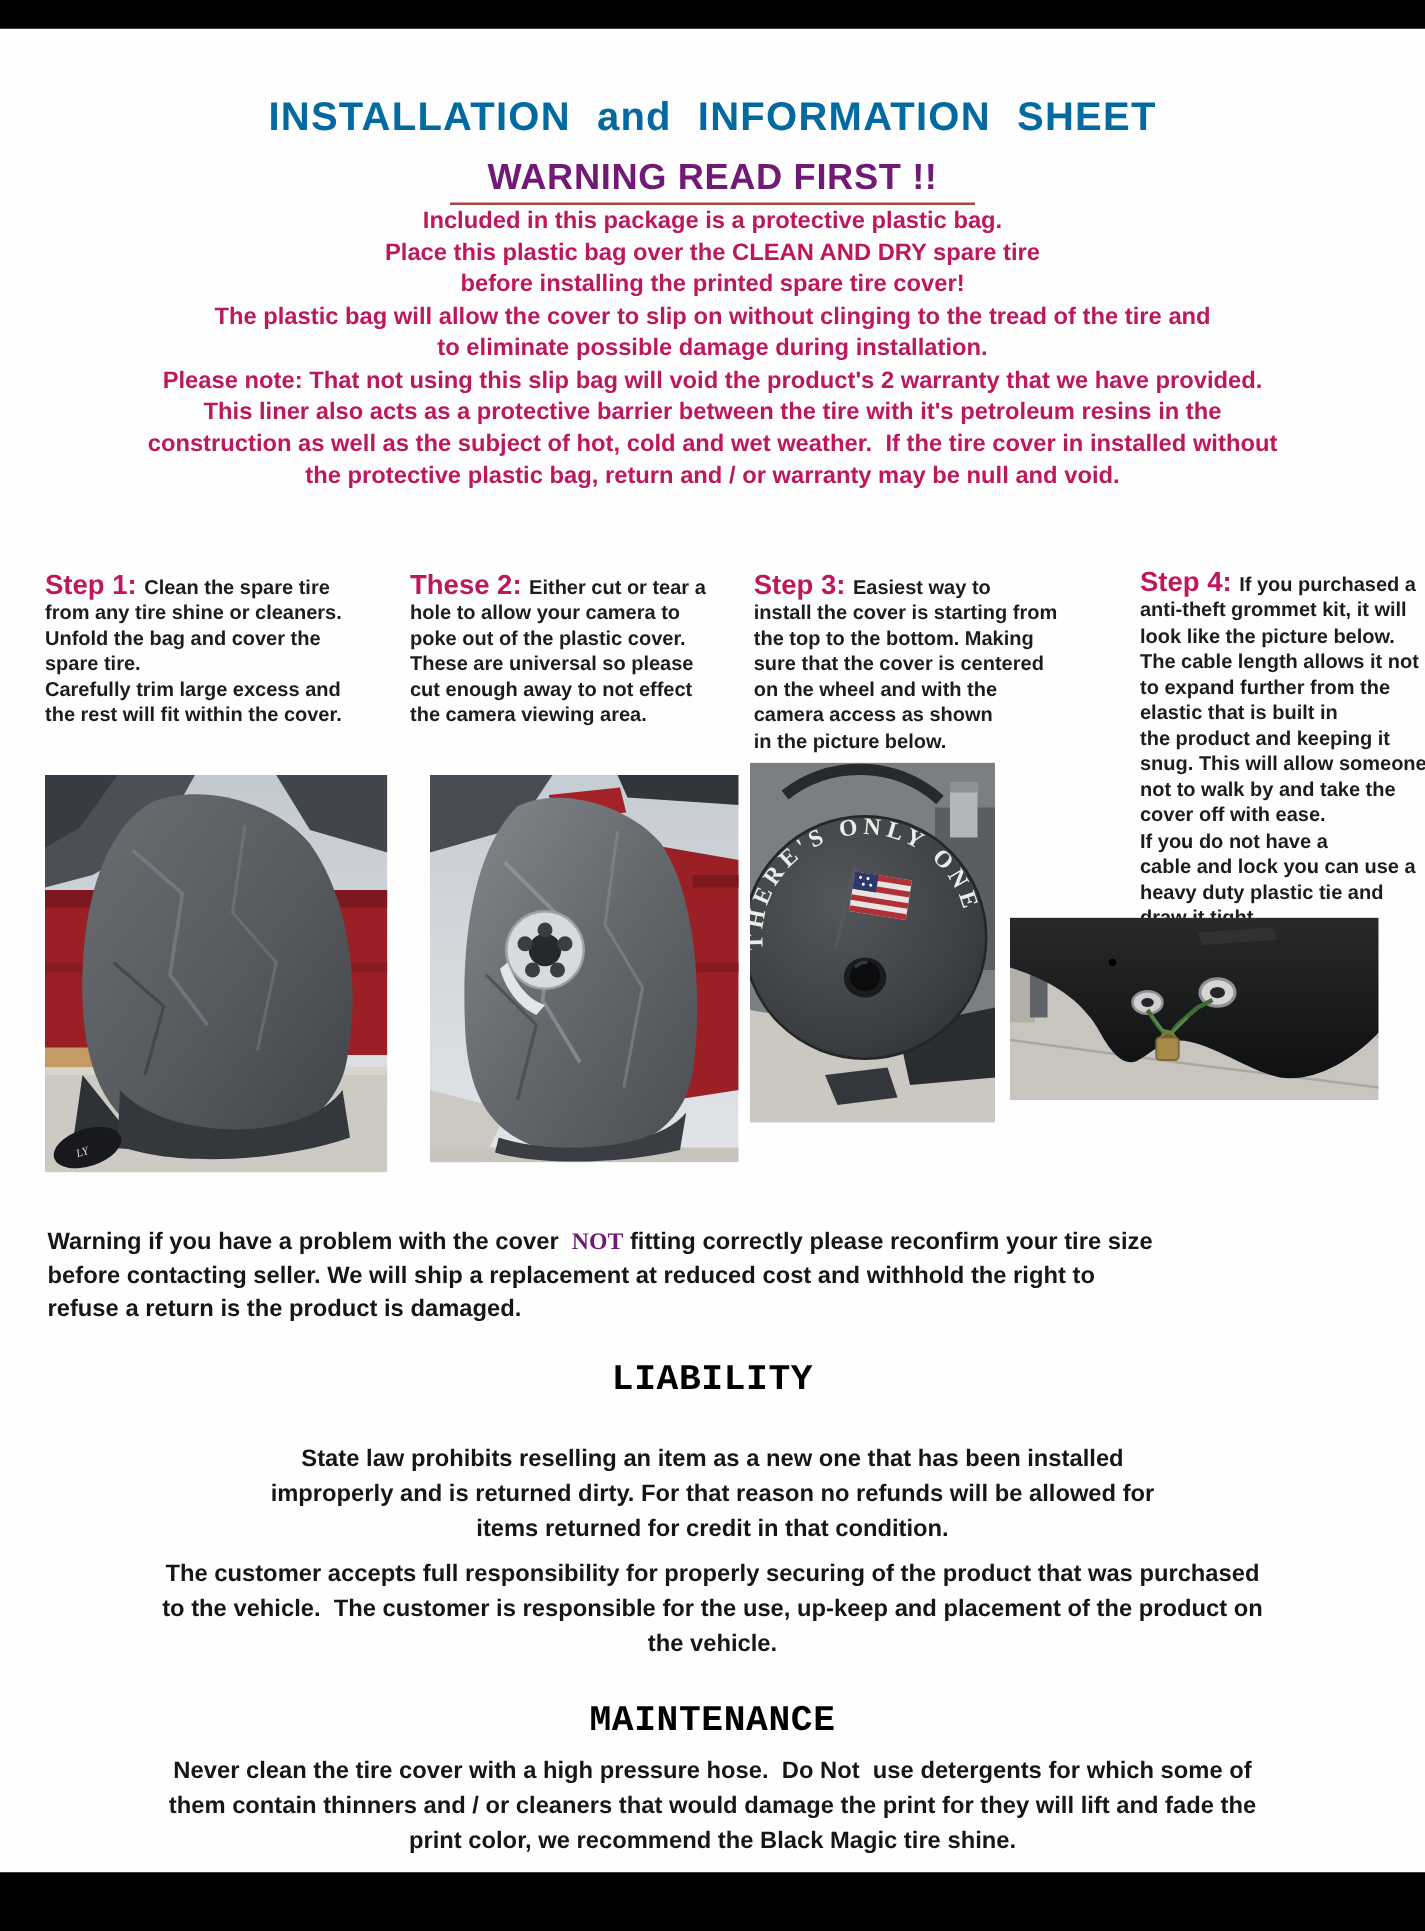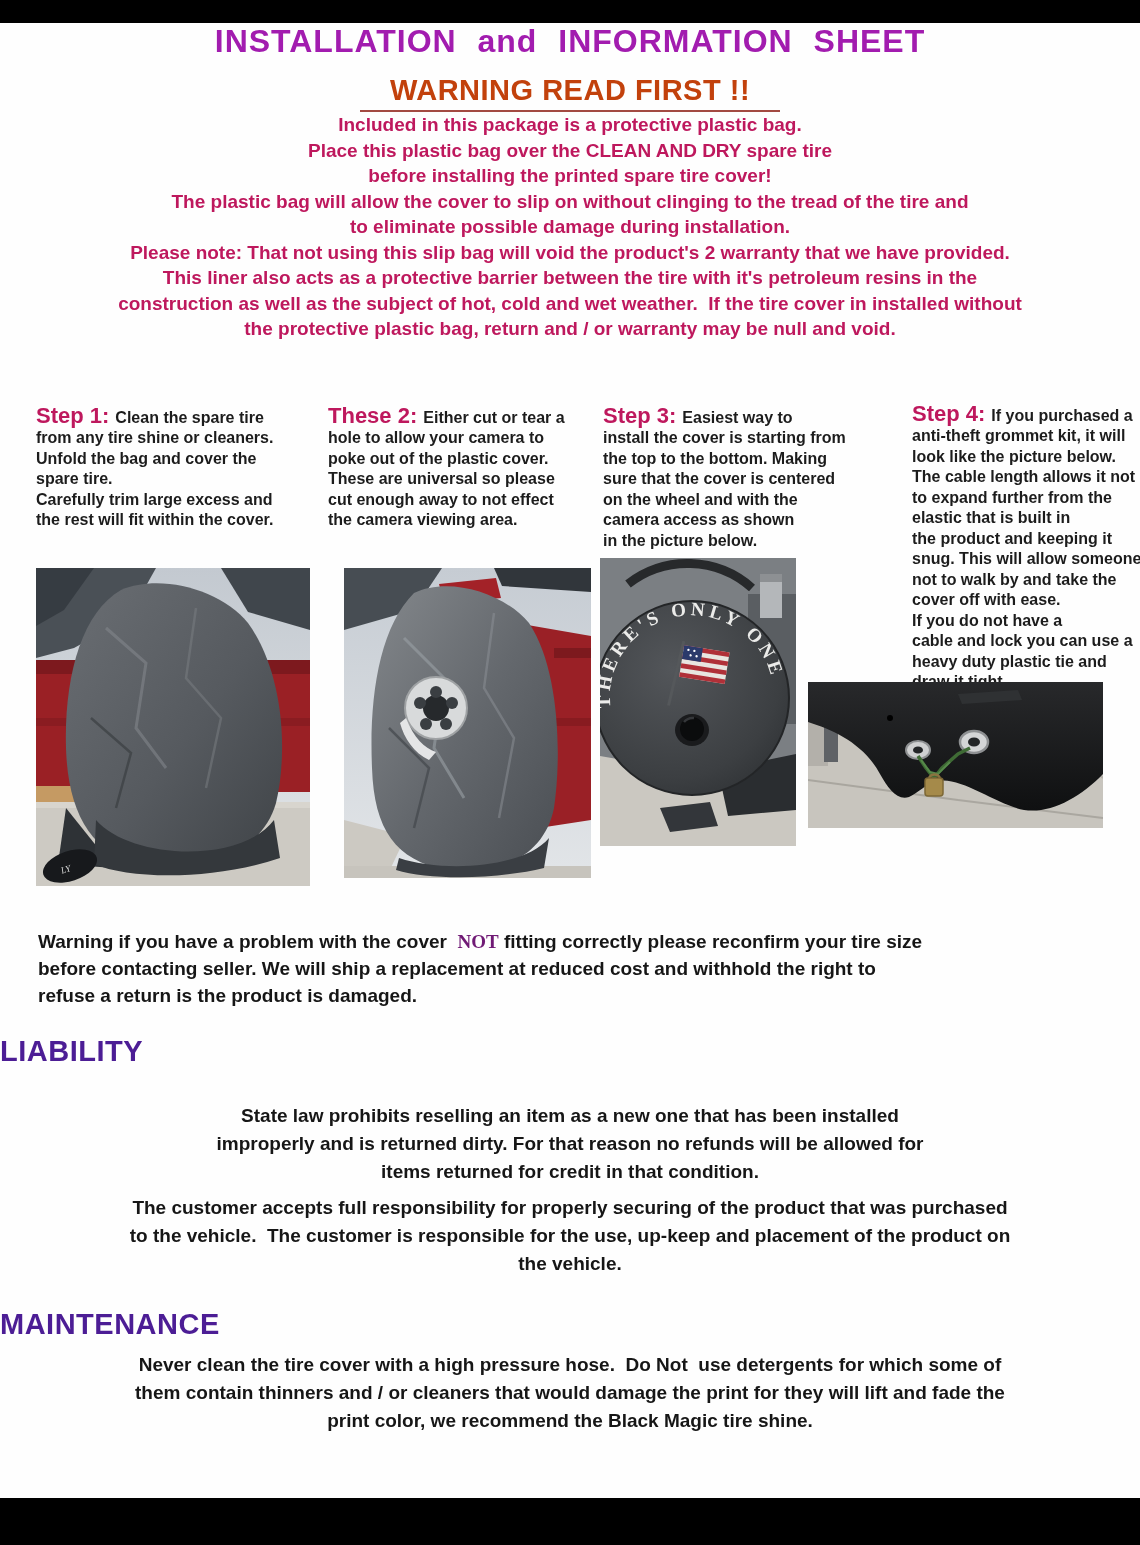--- a/index.html
+++ b/index.html
@@ -2,24 +2,24 @@
 <html><head>
 <meta charset="utf-8">
 <style>
   html,body{margin:0;padding:0;background:#000;}
   .frame{width:1140px;height:1545px;margin:0 auto;background:#000;position:relative;overflow:hidden;
          font-family:"Liberation Sans","DejaVu Sans",sans-serif;}
   .bar-top{height:23px;background:#000;}
   .bar-bottom{height:47px;background:#000;position:absolute;bottom:0;left:0;right:0;}
   .page{background:#fefefe;height:1475px;overflow:hidden;color:#1b1b1b;}
 
-  .doc-title{ text-align:center;font-size:32px;font-weight:bold;color:#a21caf;
+  .doc-title{ text-align:center;margin-top:52px;font-size:32px;font-weight:bold;color:#0369a1;
               letter-spacing:1px;word-spacing:11px;}
   .warn-first{text-align:center;margin-top:14px;}
-  .warn-first span{display:inline-block;font-size:29px;font-weight:bold;color:#c2410c;
+  .warn-first span{display:inline-block;font-size:29px;font-weight:bold;color:#701a75;
                    letter-spacing:.5px;padding:0 30px 3px 30px;border-bottom:2px solid #a34a42;}
   .intro{ text-align:center;font-size:19px;font-weight:bold;line-height:25.5px;
           white-space:pre-line;color:#be185d;}
 
   .steps-wrap{position:relative;height:540px;margin-top:36px;}
   .step{position:absolute;font-size:16px;font-weight:bold;line-height:20.5px;color:#1c1c1c;}
   .step .lbl{font-size:22px;font-weight:bold;color:#be185d;margin-right:6px;}
   .step .body{white-space:pre-line;}
   .s1{left:36px;top:12px;width:282px;}
   .s2{left:328px;top:12px;width:278px;}
@@ -30,21 +30,21 @@
   .p1{left:36px;top:190px;width:274px;height:318px;}
   .p2{left:344px;top:190px;width:247px;height:310px;}
   .p3{left:600px;top:180px;width:196px;height:288px;}
   .p4{left:808px;top:304px;width:295px;height:146px;}
   .photo svg{display:block;}
 
   .warn-note{margin:10px 30px 0 38px;font-size:19px;font-weight:bold;line-height:27px;
              white-space:pre-line;color:#161616;}
   .red{color:#701a75;font-family:Liberation Serif, serif;}
 
-  .sec-head{text-align:left;font-size:29px;font-weight:bold;color:#4c1d95;letter-spacing:.5px;}
+  .sec-head{text-align:center;font-size:29px;font-weight:bold;color:#000000;letter-spacing:.5px;font-family:Liberation Mono, monospace;}
   .h-liability{margin-top:26px;}
   .h-maintenance{margin-top:30px;}
   .para{text-align:center;font-size:19px;font-weight:bold;line-height:28px;margin-top:8px;
         white-space:pre-line;color:#161616;}
   .para2{margin-top:34px;}
   .para3{margin-top:10px;}
 </style>
 </head>
 <body>
 

